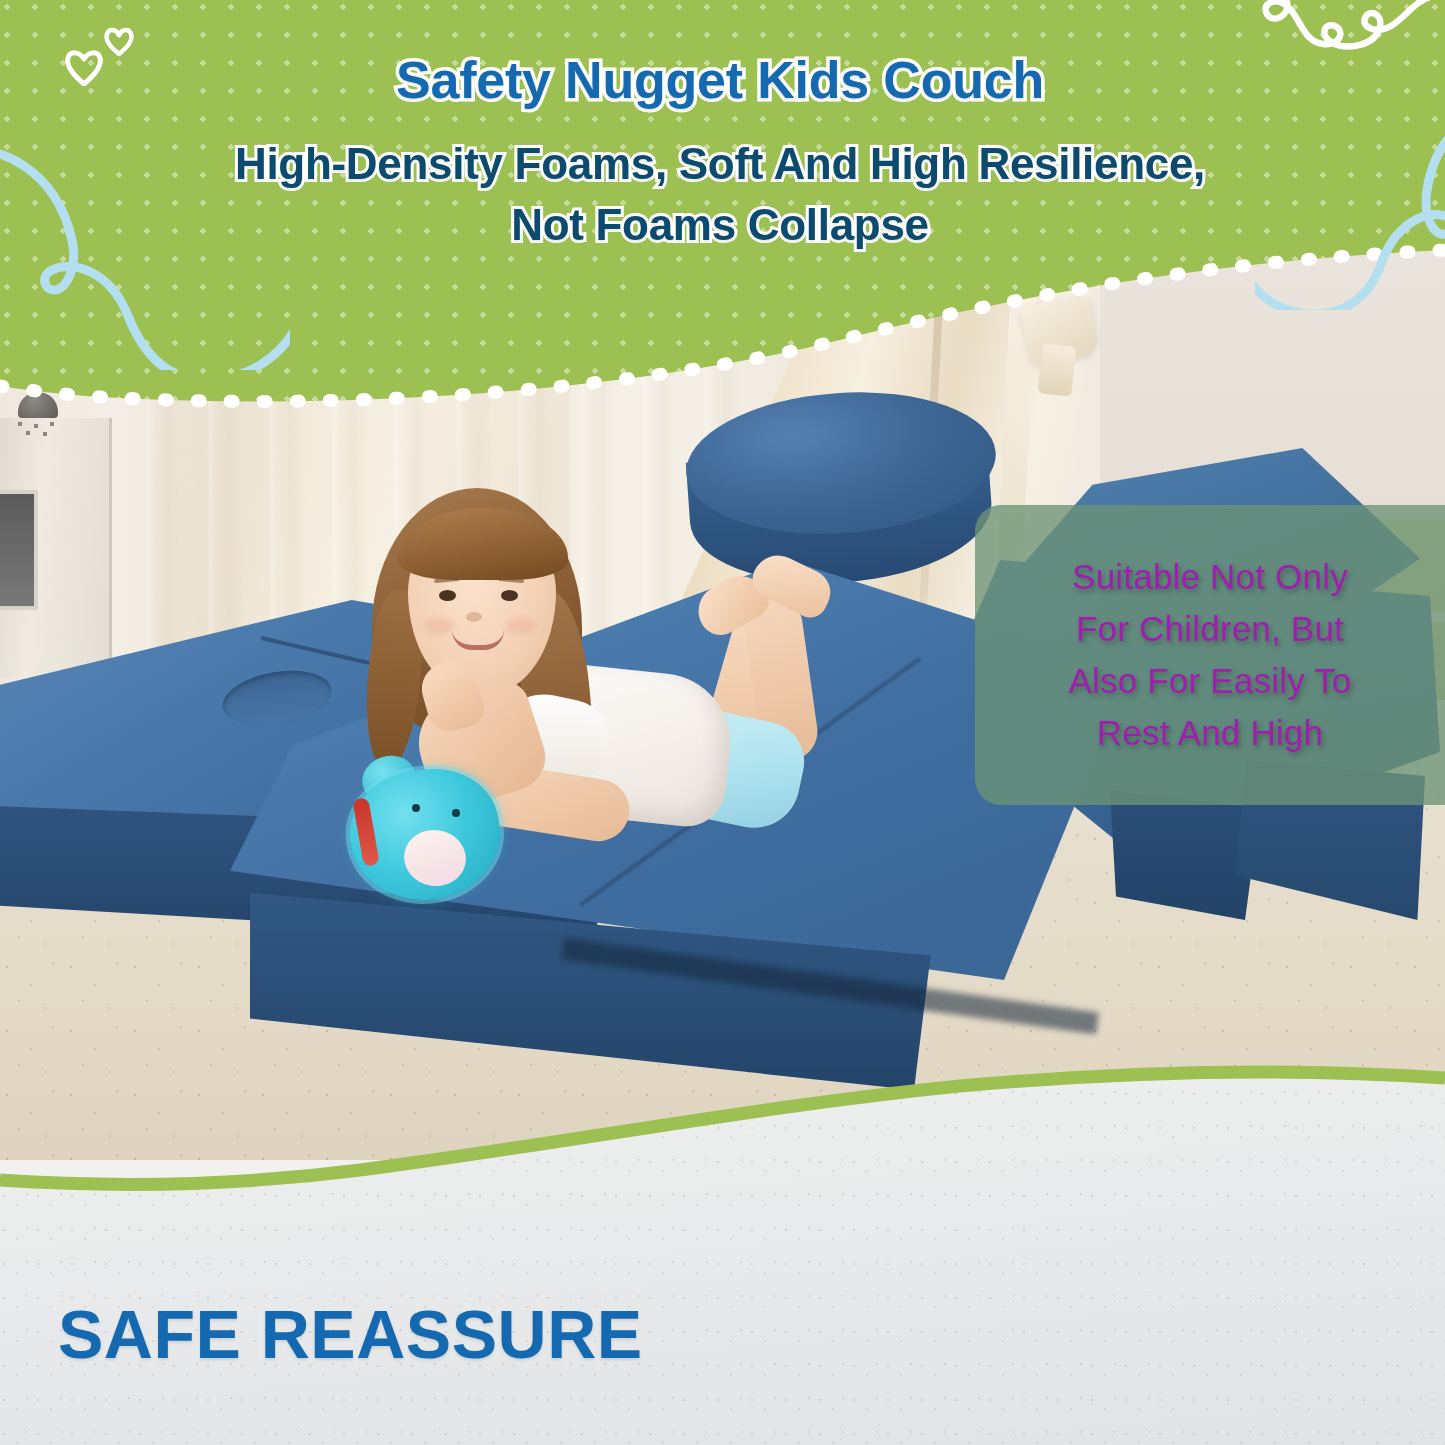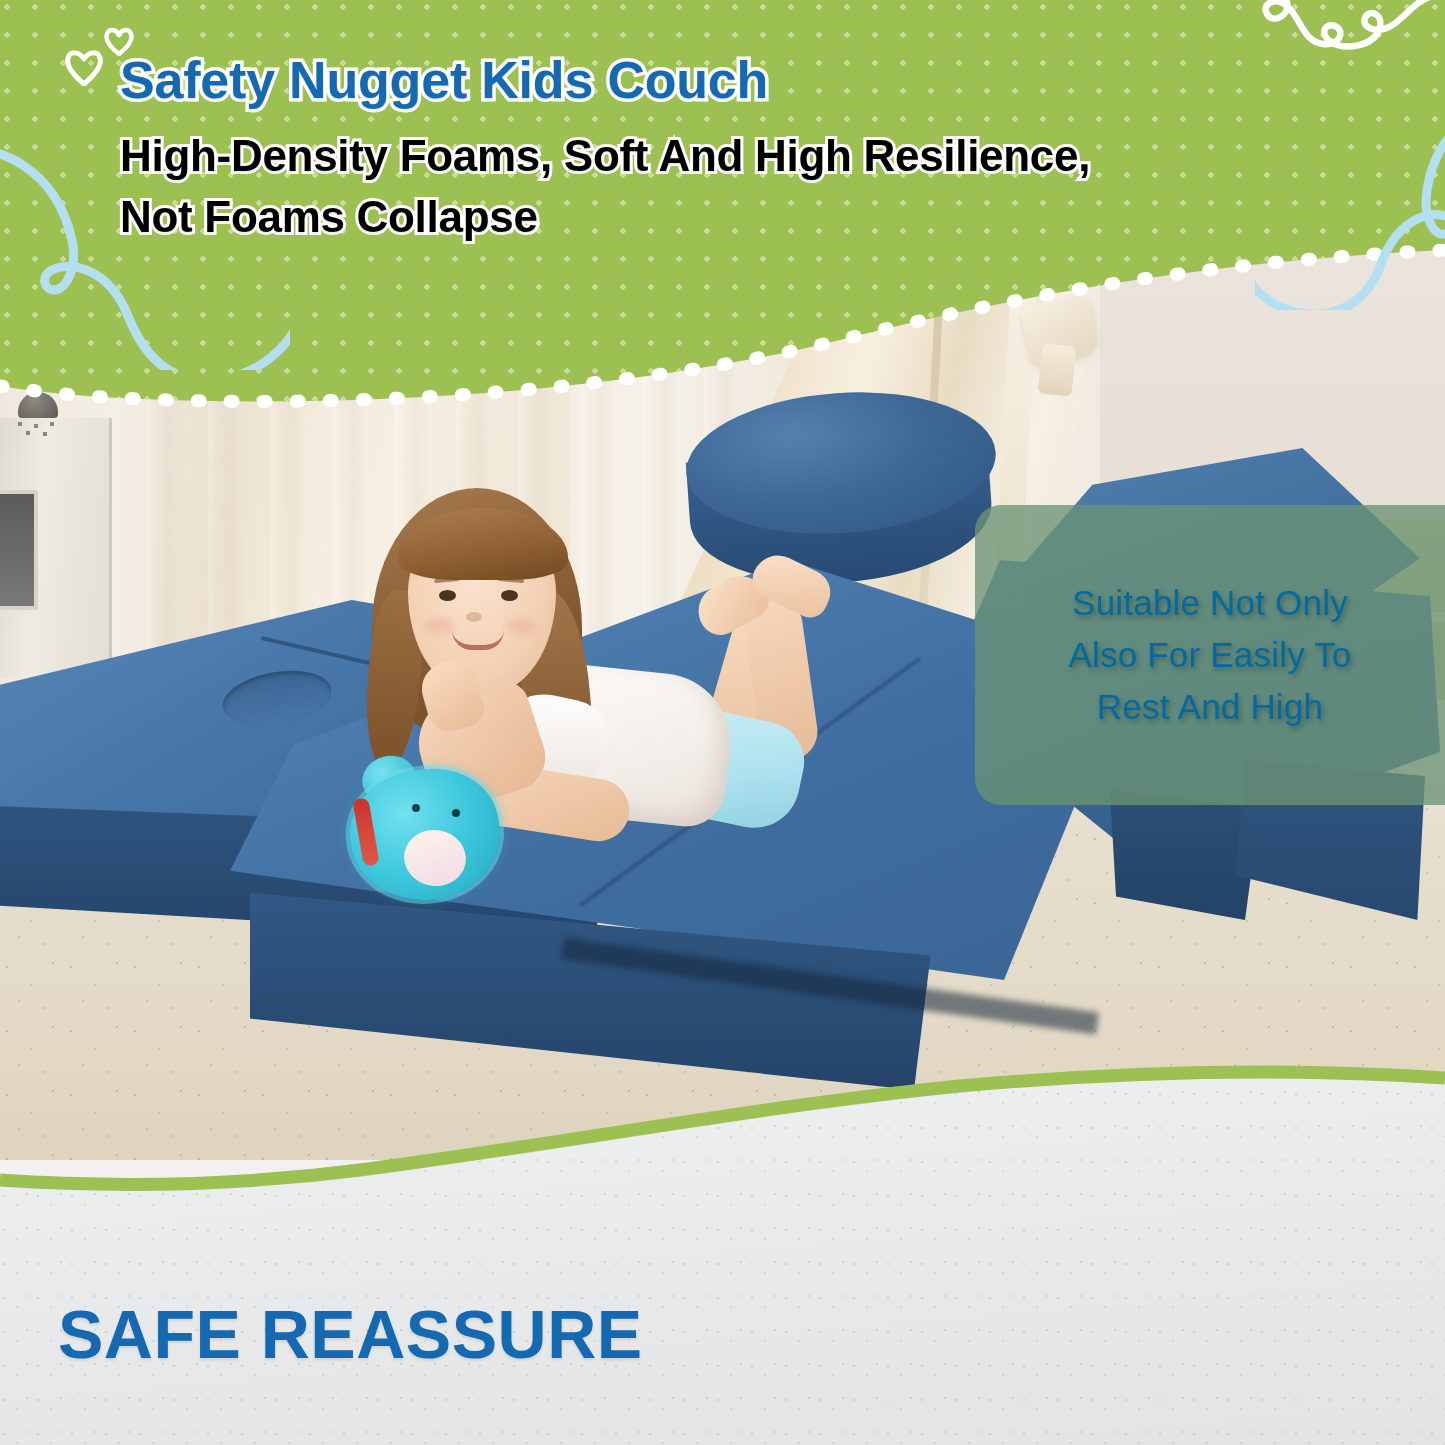--- a/index.html
+++ b/index.html
@@ -375,49 +375,49 @@
 
   
   .doodle { position:absolute; }
   .heart-1 { left:64px; top:48px; width:40px; height:38px; }
   .heart-2 { left:104px; top:26px; width:30px; height:30px; }
   .swirl-tr { right:0px; top:-6px; width:200px; height:120px; }
   .cloud-left { left:-40px; top:130px; width:330px; height:240px; }
   .cloud-right { left:1255px; top:120px; width:230px; height:190px; }
 
   
-  .headline-wrap { position:absolute; left:120px; top:54px; width:1200px; }
+  .headline-wrap { position:absolute; left:120px; top:54px; width:1200px;text-align:center; }
   .headline {
     font-size:52px; font-weight:bold; color:#1569b0; letter-spacing:-.2px;
     line-height:1.0;
     -webkit-text-stroke:7px #ffffff;
     paint-order:stroke fill;
     text-shadow:0 2px 2px rgba(120,140,90,.18);
   }
   .subhead {
-    margin-top:20px;
-    font-size:44px; font-weight:bold; color:#000000;
+    margin-top:28px;
+    font-size:44px; font-weight:bold; color:#0c4a6e;
     line-height:1.38; letter-spacing:-.3px;
     -webkit-text-stroke:6px #ffffff;
     paint-order:stroke fill;
     text-shadow:0 2px 2px rgba(120,140,90,.16);
   }
   .subhead span { display:block; }
 
   
   .callout {
     position:absolute; left:975px; top:505px; width:470px; height:300px;
     background:rgba(108,148,118,.78);
     border-radius:26px 0 0 26px;
     display:flex; flex-direction:column;
     align-items:center; justify-content:center;
     padding:10px 22px;
   }
   .callout-line {
-    color:#0369a1; font-size:35px; line-height:1.48;
+    color:#a21caf; font-size:35px; line-height:1.48;
     text-align:center; letter-spacing:.2px;
     text-shadow:2px 3px 5px rgba(30,50,35,.45);
     white-space:nowrap;
   }
 
   
   .bottom-band {
     position:absolute; left:0; top:1020px; width:1445px; height:425px;
     overflow:hidden;
   }
@@ -554,20 +554,21 @@
   <div class="headline-wrap">
     <div class="headline">Safety Nugget Kids Couch</div>
     <div class="subhead">
       <span>High-Density Foams, Soft And High Resilience,</span>
       <span>Not Foams Collapse</span>
     </div>
   </div>
 
   <div class="callout">
     <div class="callout-line">Suitable Not Only</div>
+    <div class="callout-line">For Children, But</div>
     <div class="callout-line">Also For Easily To</div>
     <div class="callout-line">Rest And High</div>
   </div>
 
   <div class="bottom-band">
     <div class="bottom-foam"></div>
     <div class="bottom-foam-tex"></div>
 
     <svg class="green-curve" viewBox="0 0 1445 425" preserveAspectRatio="none">
       <path d="M0,160 C90,166 220,168 360,150 C560,124 760,86 960,66 C1140,50 1300,48 1445,58" fill="none" stroke="#9dc052" stroke-width="13"></path>

